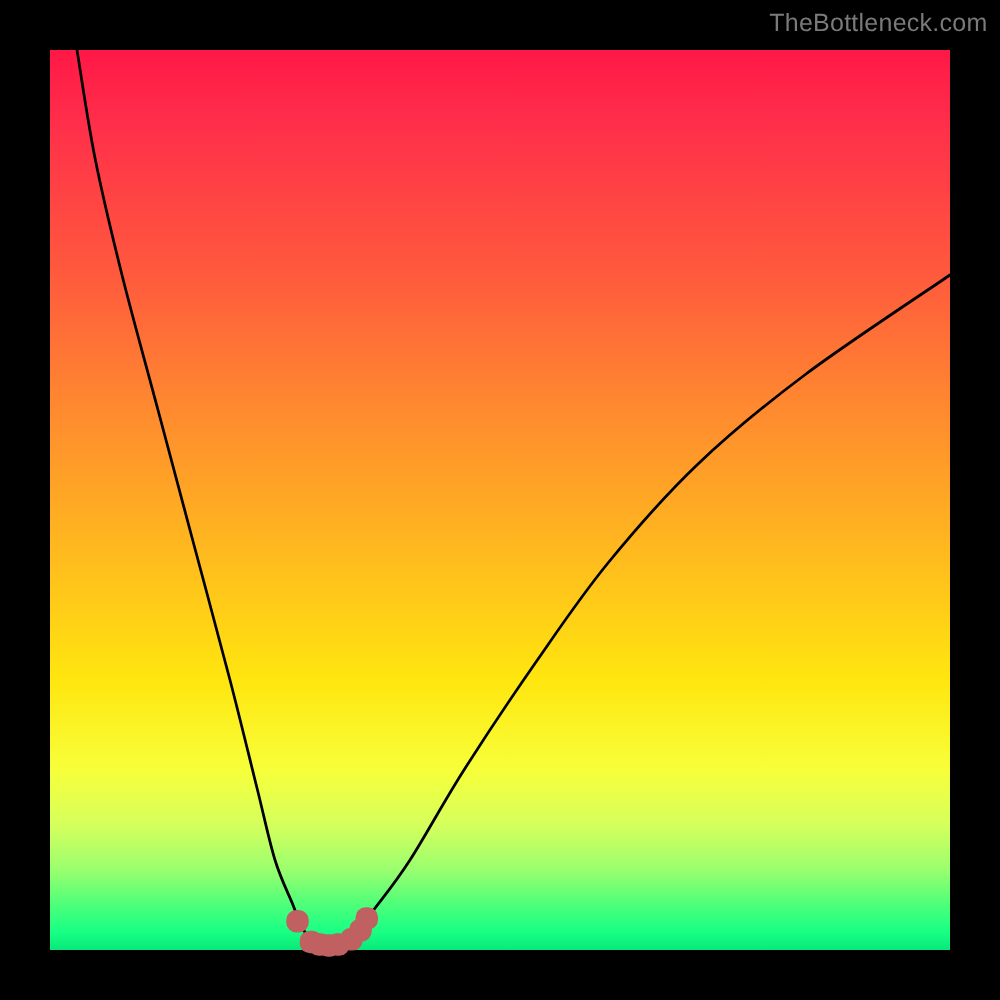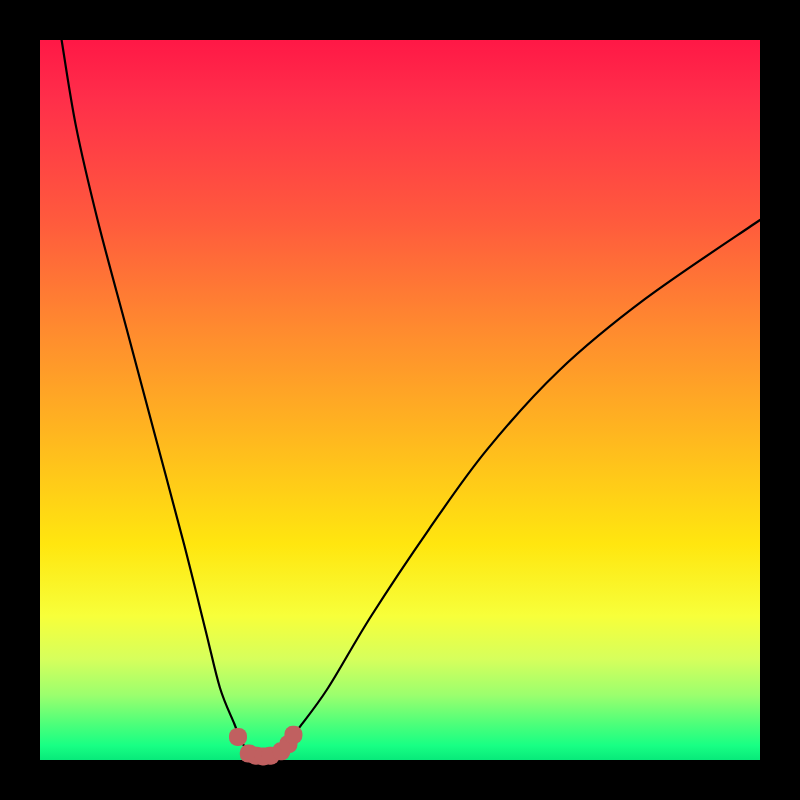--- a/index.html
+++ b/index.html
@@ -57,20 +57,21 @@
     top: 0;
     width: 720px;
     height: 720px;
     overflow: visible;
   }
 </style>
 </head>
 <body>
 
 <div class="frame">
+  <div class="watermark">TheBottleneck.com</div>
   <div class="plot">
     <svg class="curve" viewBox="0 0 720 720">
       <path id="curve-path" fill="none" stroke="#000000" stroke-width="2.2" stroke-linecap="round" d="M 21.60 0.00 C 24.00 14.40, 30.00 56.40, 36.00 86.40 C 42.00 116.40, 49.20 146.40, 57.60 180.00 C 66.00 213.60, 76.80 252.00, 86.40 288.00 C 96.00 324.00, 105.60 360.00, 115.20 396.00 C 124.80 432.00, 135.60 471.60, 144.00 504.00 C 152.40 536.40, 159.60 566.40, 165.60 590.40 C 171.60 614.40, 175.20 632.40, 180.00 648.00 C 184.80 663.60, 190.80 675.00, 194.40 684.00 C 198.00 693.00, 199.20 697.44, 201.60 702.00 C 204.00 706.56, 206.40 709.08, 208.80 711.36 C 211.20 713.64, 213.60 714.84, 216.00 715.68 C 218.40 716.52, 220.80 716.40, 223.20 716.40 C 225.60 716.40, 228.00 716.28, 230.40 715.68 C 232.80 715.08, 235.20 714.48, 237.60 712.80 C 240.00 711.12, 241.20 709.80, 244.80 705.60 C 248.40 701.40, 252.00 697.20, 259.20 687.60 C 266.40 678.00, 276.00 666.60, 288.00 648.00 C 300.00 629.40, 314.40 602.40, 331.20 576.00 C 348.00 549.60, 369.60 517.20, 388.80 489.60 C 408.00 462.00, 424.80 436.80, 446.40 410.40 C 468.00 384.00, 492.00 356.40, 518.40 331.20 C 544.80 306.00, 571.20 284.40, 604.80 259.20 C 638.40 234.00, 700.80 193.20, 720.00 180.00"></path>
       <g id="markers">
           <rect x="189.00" y="687.96" width="18" height="18" rx="8" ry="8" fill="#c06060" stroke="#a04848" stroke-width="0"></rect>
           <rect x="199.80" y="704.52" width="18" height="18" rx="8" ry="8" fill="#c06060" stroke="#a04848" stroke-width="0"></rect>
           <rect x="207.00" y="706.68" width="18" height="18" rx="8" ry="8" fill="#c06060" stroke="#a04848" stroke-width="0"></rect>
           <rect x="214.20" y="707.40" width="18" height="18" rx="8" ry="8" fill="#c06060" stroke="#a04848" stroke-width="0"></rect>
           <rect x="221.40" y="706.68" width="18" height="18" rx="8" ry="8" fill="#c06060" stroke="#a04848" stroke-width="0"></rect>
           <rect x="232.20" y="702.36" width="18" height="18" rx="8" ry="8" fill="#c06060" stroke="#a04848" stroke-width="0"></rect>

